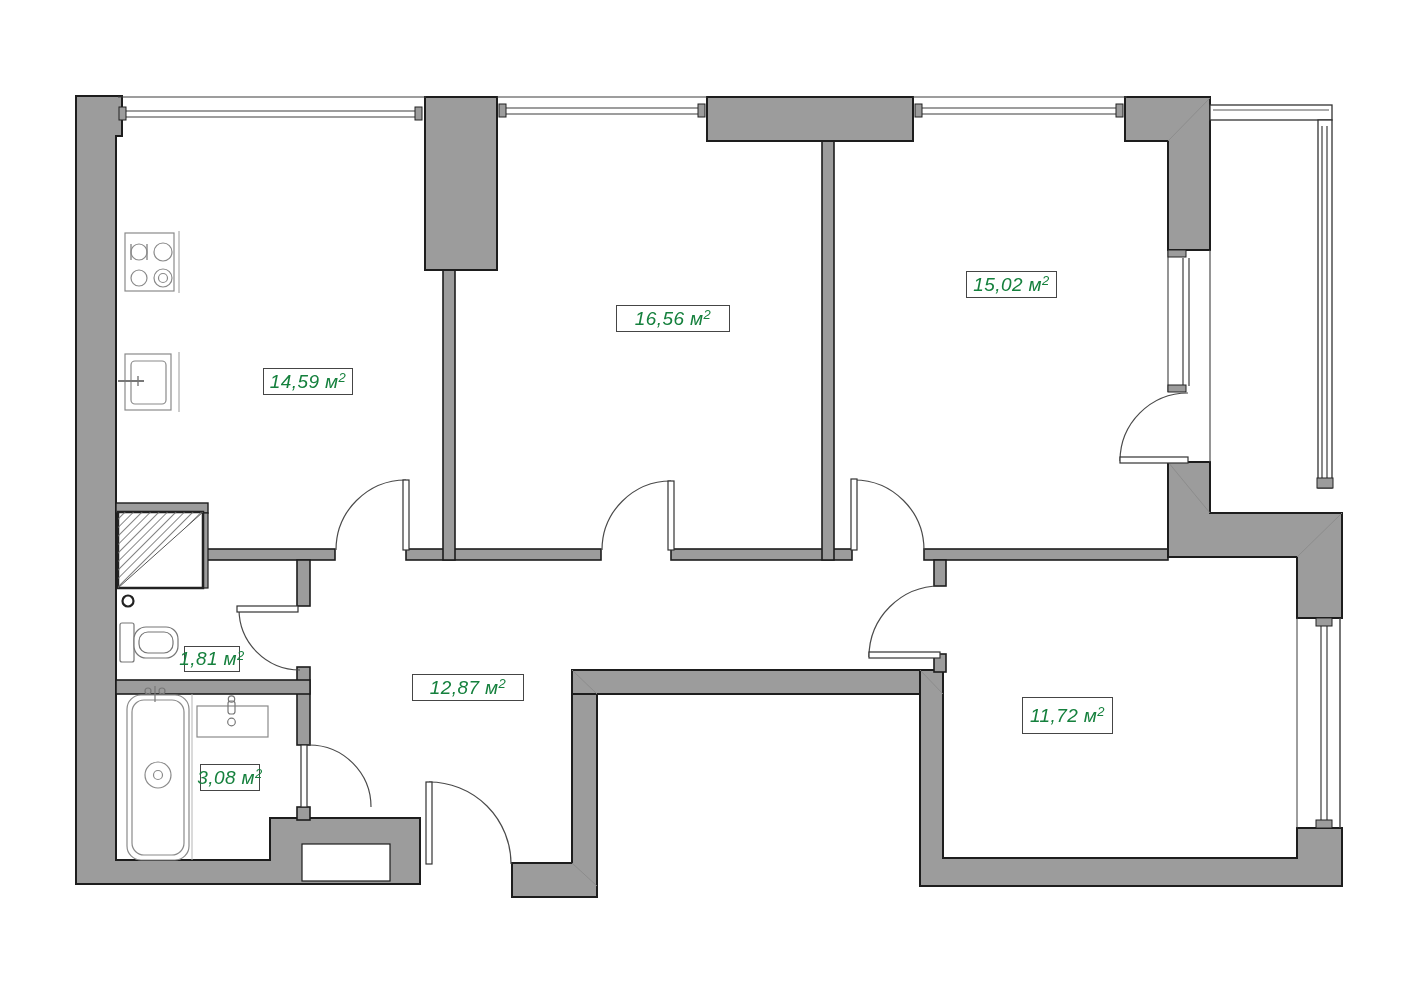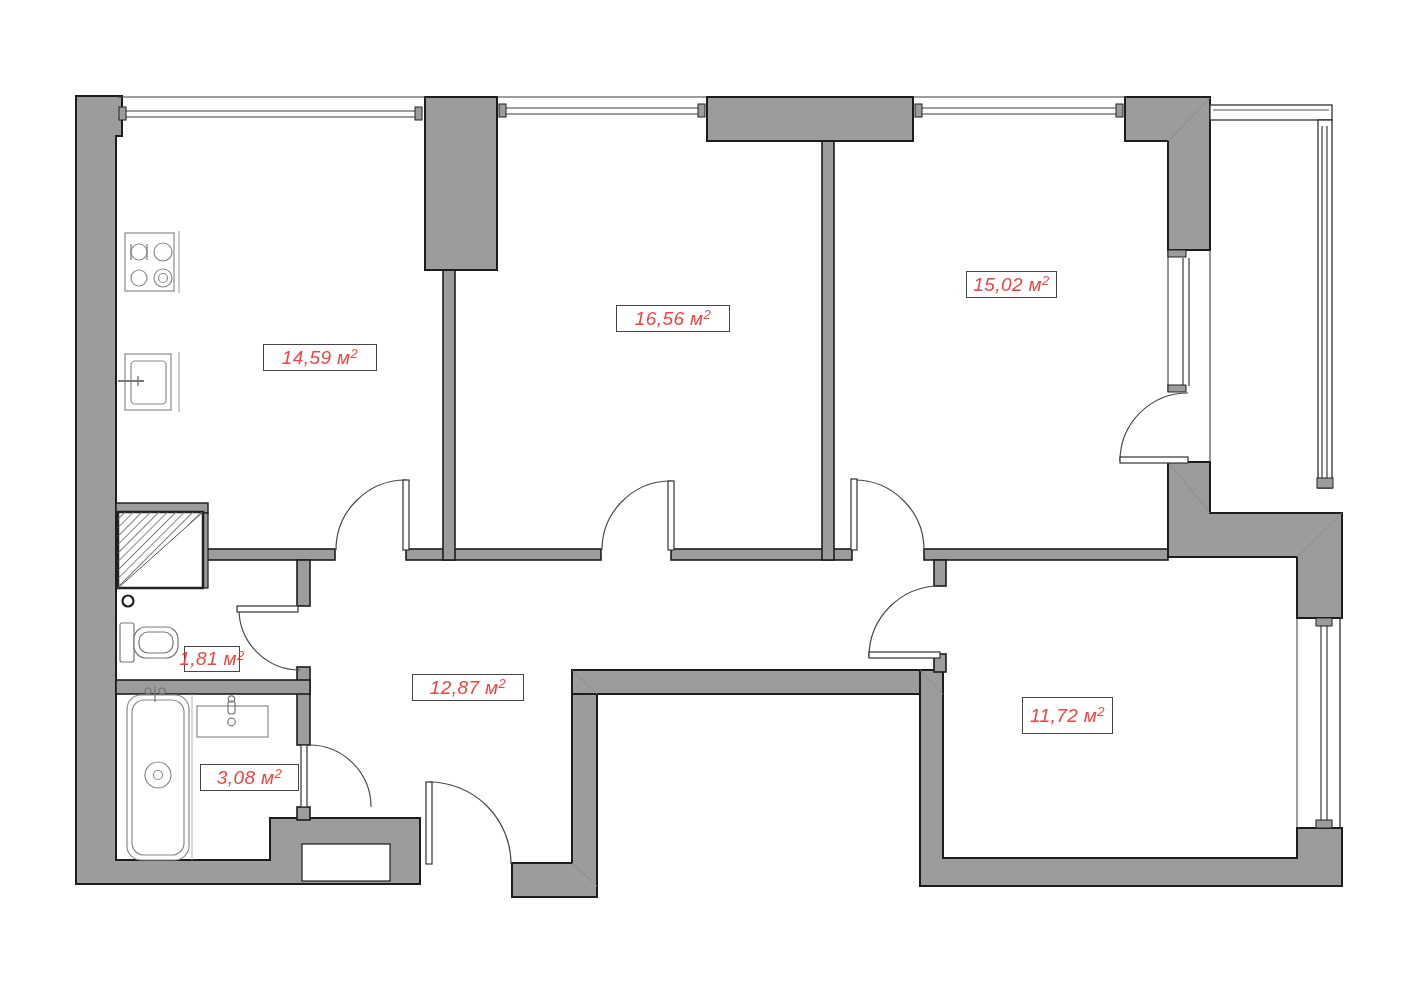--- a/index.html
+++ b/index.html
@@ -1,20 +1,20 @@
 <!DOCTYPE html>
 <html><head>
 <meta charset="utf-8">
 <style>
   html,body{margin:0;padding:0;background:#fff;}
   .stage{position:relative;width:1413px;height:1000px;background:#fff;overflow:hidden;
          font-family:"Liberation Sans",sans-serif;}
   .stage svg{position:absolute;left:0;top:0;}
   .area-label{position:absolute;box-sizing:border-box;background:#fff;border:1.4px solid #454545;
-              color:#ef4444;font-style:italic;font-size:19px;letter-spacing:.4px;
+              color:#15803d;font-style:italic;font-size:19px;letter-spacing:.4px;
               text-align:left;display:flex;align-items:center;justify-content:center;}
   .area-label .unit{white-space:pre;}
   .area-label sup{font-size:13px;line-height:1;position:relative;top:-4px;font-style:italic;}
 </style>
 </head>
 <body>
 
 <div class="stage">
 
 <svg width="1413" height="1000" viewBox="0 0 1413 1000">
@@ -184,21 +184,21 @@
     </g>
     <g stroke="#8a8a8a" stroke-width="1.2" fill="#fff">
       <rect x="197" y="706" width="71" height="31"></rect>
       <rect x="228" y="701" width="7" height="13" rx="2.5" fill="none" stroke="#777"></rect>
       <circle cx="231.5" cy="699" r="3.2" fill="none" stroke="#777"></circle>
       <circle cx="231.5" cy="722" r="3.8" fill="none" stroke="#777"></circle>
     </g>
   </g>
 </svg>
 
-<div class="area-label" style="left:263px;top:344px;width:114px;height:27px">
+<div class="area-label" style="left:263px;top:368px;width:90px;height:27px">
   <span>14,59</span>
       <span class="unit"> м</span>
       <sup>2</sup>
 </div>
 <div class="area-label" style="left:616px;top:305px;width:114px;height:27px">
   <span>16,56</span>
       <span class="unit"> м</span>
       <sup>2</sup>
 </div>
 <div class="area-label" style="left:966px;top:271px;width:91px;height:27px">
@@ -209,21 +209,21 @@
 <div class="area-label" style="left:184px;top:646px;width:56px;height:26px">
   <span>1,81</span>
       <span class="unit"> м</span>
       <sup>2</sup>
 </div>
 <div class="area-label" style="left:412px;top:674px;width:112px;height:27px">
   <span>12,87</span>
       <span class="unit"> м</span>
       <sup>2</sup>
 </div>
-<div class="area-label" style="left:200px;top:764px;width:99px;height:27px">
+<div class="area-label" style="left:200px;top:764px;width:60px;height:27px">
   <span>3,08</span>
       <span class="unit"> м</span>
       <sup>2</sup>
 </div>
 <div class="area-label" style="left:1022px;top:697px;width:91px;height:37px">
   <span>11,72</span>
       <span class="unit"> м</span>
       <sup>2</sup>
 </div>
 

